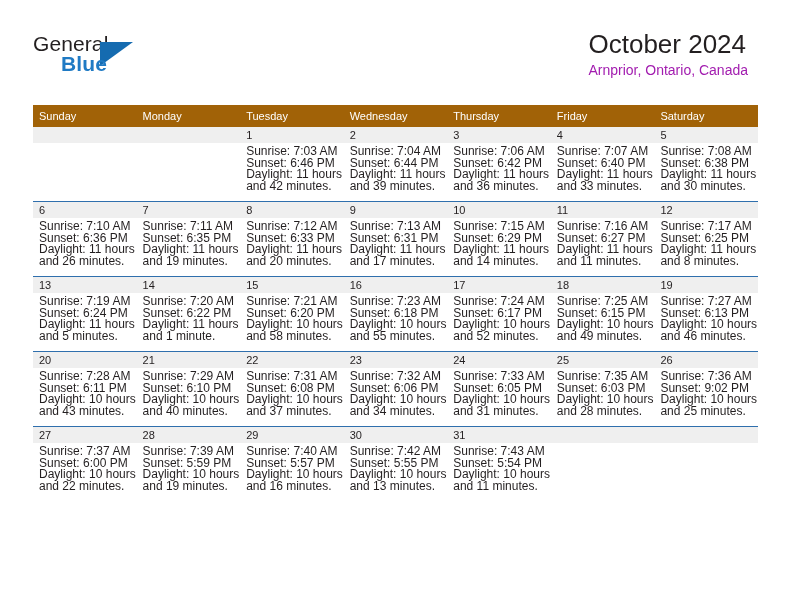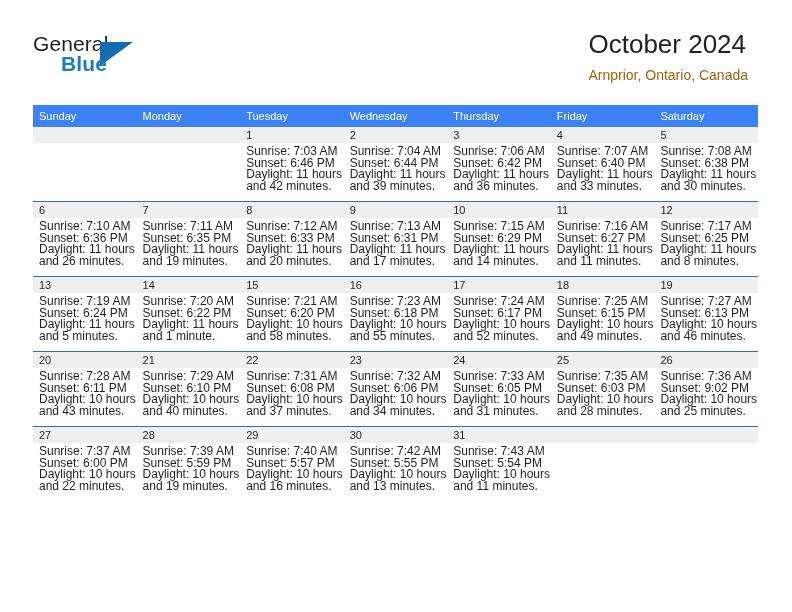--- a/index.html
+++ b/index.html
@@ -74,37 +74,36 @@
   }
   .cal-title {
     font-size: 26px;
     color: #231f20;
     font-weight: normal;
     line-height: 32px;
     white-space: nowrap;
   }
   .cal-subtitle {
     font-size: 14px;
-    color: #a16207;
+    color: #a21caf;
     line-height: 20px;
-    margin-top: 5px;
     white-space: nowrap;
   }
 
   
   .calendar {
     position: absolute;
     left: 33px;
     top: 105px;
     width: 725px;
     border-collapse: collapse;
     table-layout: fixed;
   }
   .calendar th {
-    background: #3b82f6;
+    background: #a16207;
     color: #ffffff;
     font-weight: normal;
     font-size: 11px;
     text-align: left;
     padding: 5px 0 5px 6px;
     height: 11px;
     line-height: 12px;
     border: none;
   }
   .calendar td {

